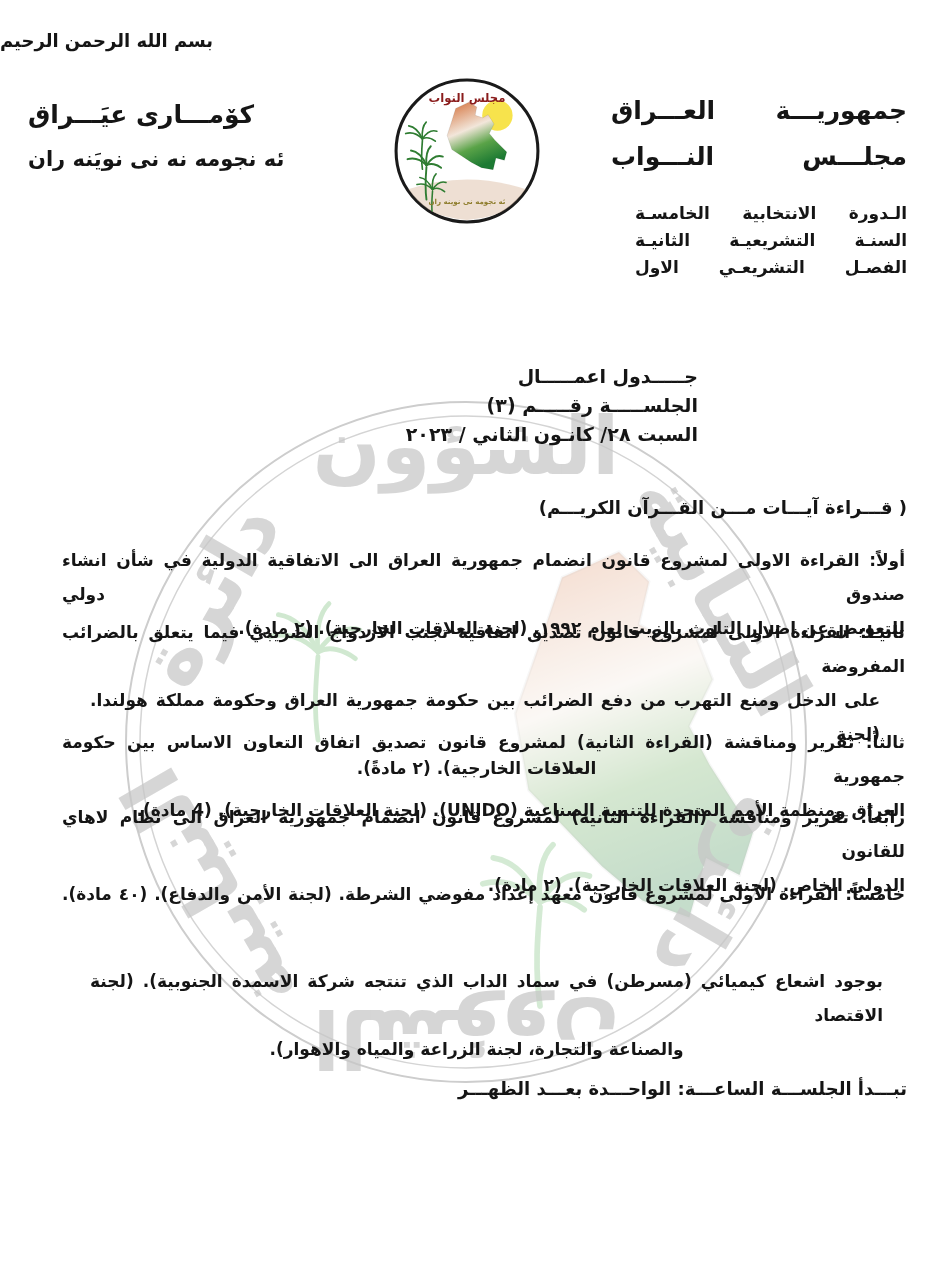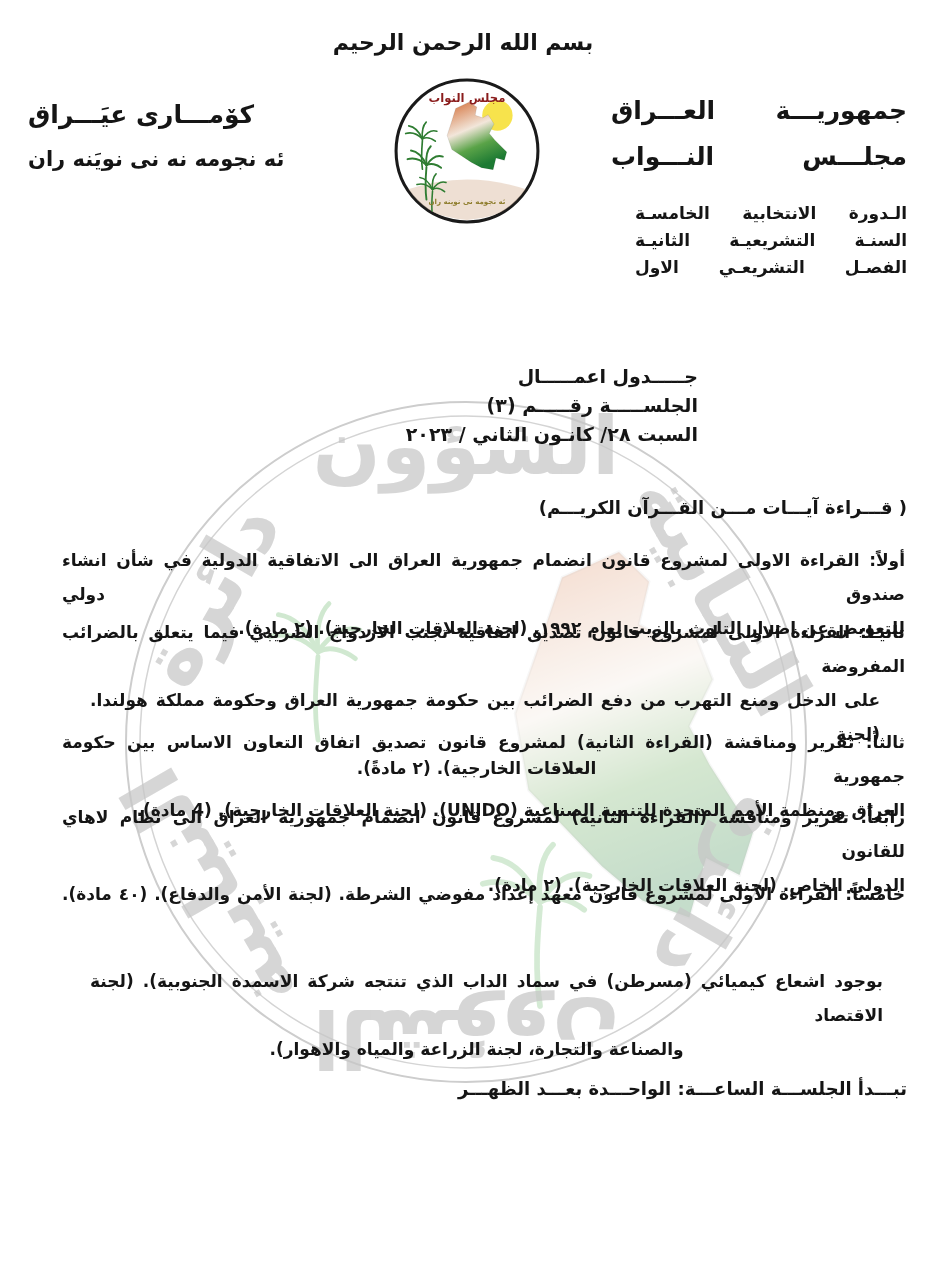--- a/index.html
+++ b/index.html
@@ -8,21 +8,21 @@
     font-family:"DejaVu Sans",sans-serif;font-weight:bold;color:#151515;
     direction:rtl;overflow:hidden;
   }
   .abs{position:absolute;}
   .jl{text-align:justify;text-align-last:justify;}
   .rt{text-align:right;}
   .lt{text-align:center;}
   .nw{white-space:nowrap;}
   .wm-svg{position:absolute;top:0;left:0;z-index:0;}
   .fg{z-index:1;}
-  .basmala{top:30px;left:0;right:7px;text-align:center;font-size:22px;}
+  .basmala{top:30px;left:0;right:7px;text-align:left;font-size:18px;}
   .hdr-ar{top:88px;right:26px;width:296px;font-size:25px;line-height:46px;margin-left:44px;}
   .hdr-ku{top:92px;left:28px;width:310px;line-height:45px;text-align:left;}
   .hdr-ku .l1{font-size:25px;}
   .hdr-ku .l2{font-size:21px;}
   .emblem{top:74px;left:391px;}
   .session-info{top:200px;right:26px;width:272px;font-size:17px;line-height:27px;margin-left:24px;}
   .agenda-title{top:362px;left:300px;width:398px;font-size:19px;line-height:29px;}
   .quran{top:497px;right:26px;left:62px;font-size:18px;padding-left:0;}
   .item{left:62px;right:28px;font-size:17px;line-height:34px;}
   .i1{top:543px;} .i2{top:615px;} .i3{top:725px;} .i4{top:800px;} .i5{top:877px;} .i6{top:928px;}

